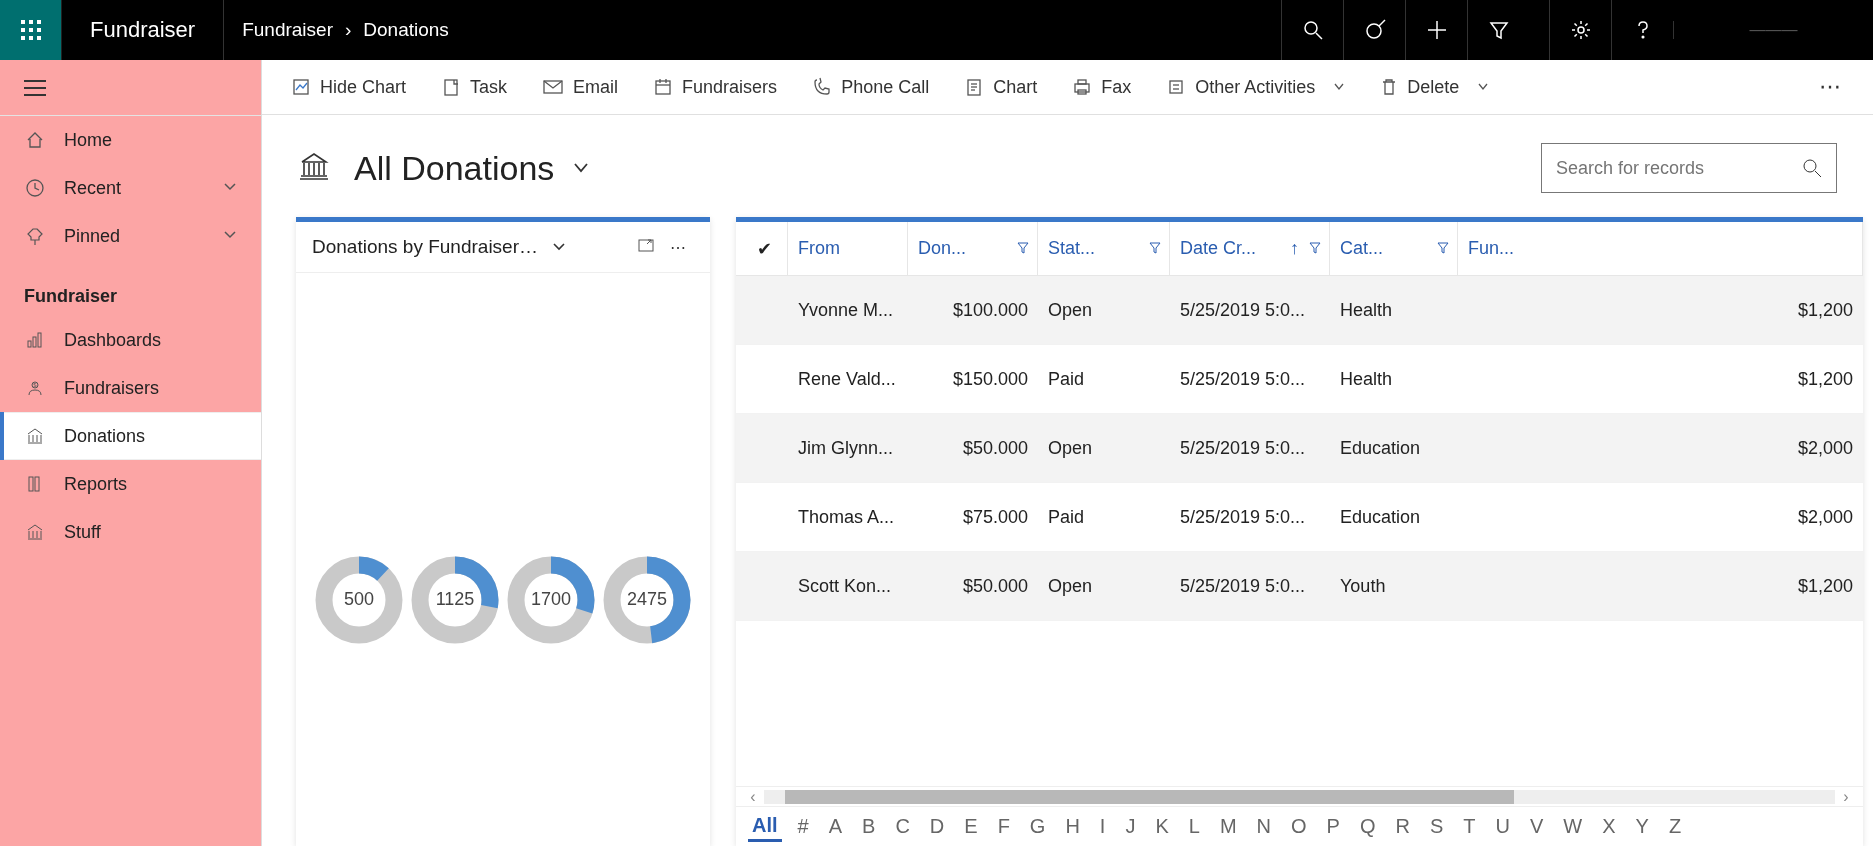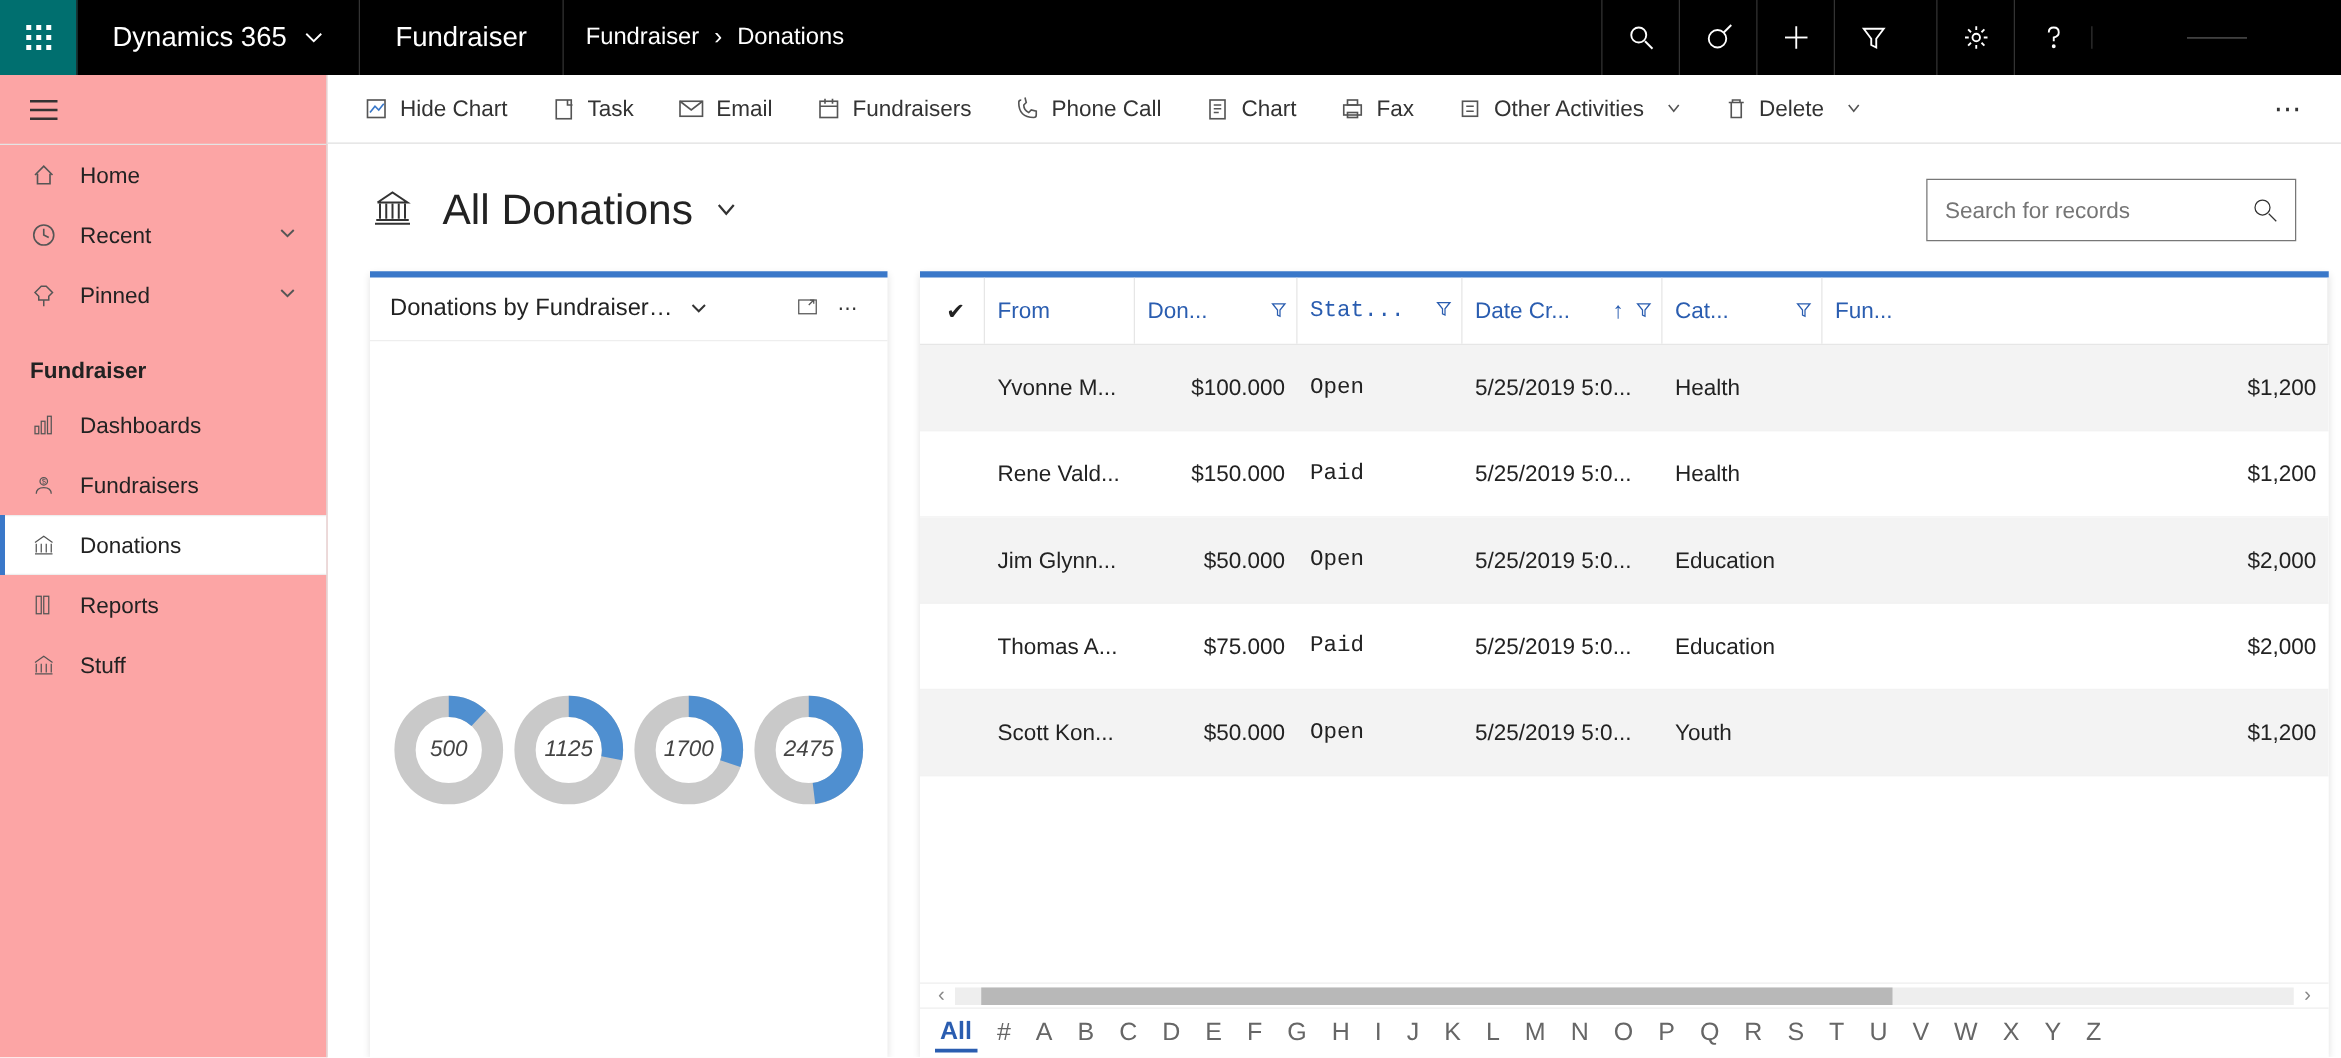--- a/index.html
+++ b/index.html
@@ -54,33 +54,33 @@
   .chart-hdr{display:flex;align-items:center;padding:14px 16px;border-bottom:1px solid #eee;}
   .chart-hdr .title{font-size:19px;color:#222;max-width:230px;white-space:nowrap;overflow:hidden;text-overflow:ellipsis;}
   .chart-hdr .spacer{flex:1}
   .chart-hdr .hicon{padding:0 8px;cursor:pointer;}
   .chart-donuts{flex:1;display:flex;align-items:center;justify-content:center;gap:2px;padding-top:80px;}
 
   .donut{position:relative;width:94px;height:94px;}
   .donut svg{width:94px;height:94px;transform:rotate(-90deg);}
   .donut .ring-bg{stroke:#c9c9c9;fill:none;stroke-width:17;}
   .donut .ring-fg{stroke:#4f8fd0;fill:none;stroke-width:17;}
-  .donut .lbl{position:absolute;inset:0;display:flex;align-items:center;justify-content:center;font-size:18px;color:#444;font-style:italic;}
+  .donut .lbl{position:absolute;inset:0;display:flex;align-items:center;justify-content:center;font-size:18px;color:#444;}
 
   
   .gridpane{flex:1;margin-top:8px;background:#fff;box-shadow:0 2px 6px rgba(0,0,0,0.12);border-top:5px solid #3a78c9;display:flex;flex-direction:column; margin-right:10px; overflow:hidden;}
   .ghdr{display:flex;align-items:center;height:54px;border-bottom:1px solid #e6e6e6;padding:0 0 0 6px;color:#2a5db0;font-size:18px;}
   .ghdr .sel{width:46px;display:flex;justify-content:center;border-right:1px solid #e6e6e6;color:#222;height:100%;align-items:center;}
   .ghdr .col{border-right:1px solid #e6e6e6;height:100%;display:flex;align-items:center;padding:0 10px;position:relative; white-space:nowrap; overflow:hidden;}
   .ghdr .col .ftxt{overflow:hidden;text-overflow:ellipsis;}
   .ghdr .col .filter{position:absolute;right:8px;}
   .ghdr .col .sort{position:absolute;right:30px;color:#2a5db0;}
   .c-from{width:120px;}
   .c-don{width:130px;}
-  .c-stat{width:132px;font-family:Liberation Mono, monospace;}
+  .c-stat{width:132px;}
   .c-date{width:160px;}
   .c-cat{width:128px;}
   .c-fun{flex:1;}
 
   .gridrows{flex:1;overflow-y:hidden;overflow-x:hidden;}
   .row{display:flex;align-items:center;height:69px;font-size:18px;color:#222;border-bottom:1px solid #f2f2f2;}
   .row:nth-child(odd){background:#f3f3f3;}
   .row .sel{width:52px;}
   .row .c{padding:0 10px;white-space:nowrap;overflow:hidden;text-overflow:ellipsis;}
   .row .c.r{text-align:right;justify-content:flex-end;display:flex;}
@@ -110,26 +110,20 @@
     <svg width="20" height="20">
         <rect width="4" height="4" x="0" y="0"></rect>
         <rect width="4" height="4" x="8" y="0"></rect>
         <rect width="4" height="4" x="16" y="0"></rect>
         <rect width="4" height="4" x="0" y="8"></rect>
         <rect width="4" height="4" x="8" y="8"></rect>
         <rect width="4" height="4" x="16" y="8"></rect>
         <rect width="4" height="4" x="0" y="16"></rect>
         <rect width="4" height="4" x="8" y="16"></rect>
         <rect width="4" height="4" x="16" y="16"></rect>
-      </svg>
-  </div>
-  <div class="tb-block app">
-    <span>Dynamics 365</span>
-    <svg width="16" height="16" style="margin-left:14px">
-        <path d="M2 5 L8 11 L14 5" stroke="#fff" fill="none" stroke-width="1.5"></path>
       </svg>
   </div>
   <div class="tb-block area">
     <span>Fundraiser</span>
   </div>
   <div class="tb-breadcrumbs">
     <span>Fundraiser</span>
     <span>›</span>
     <span>Donations</span>
   </div>

